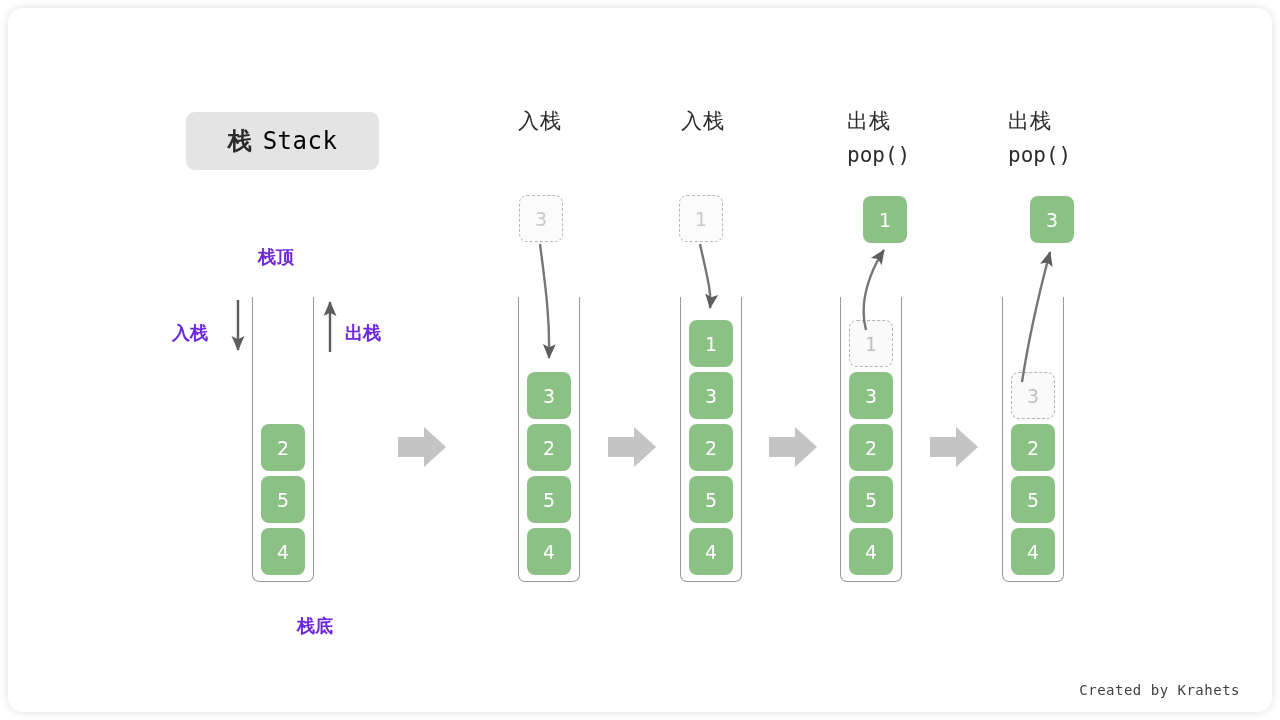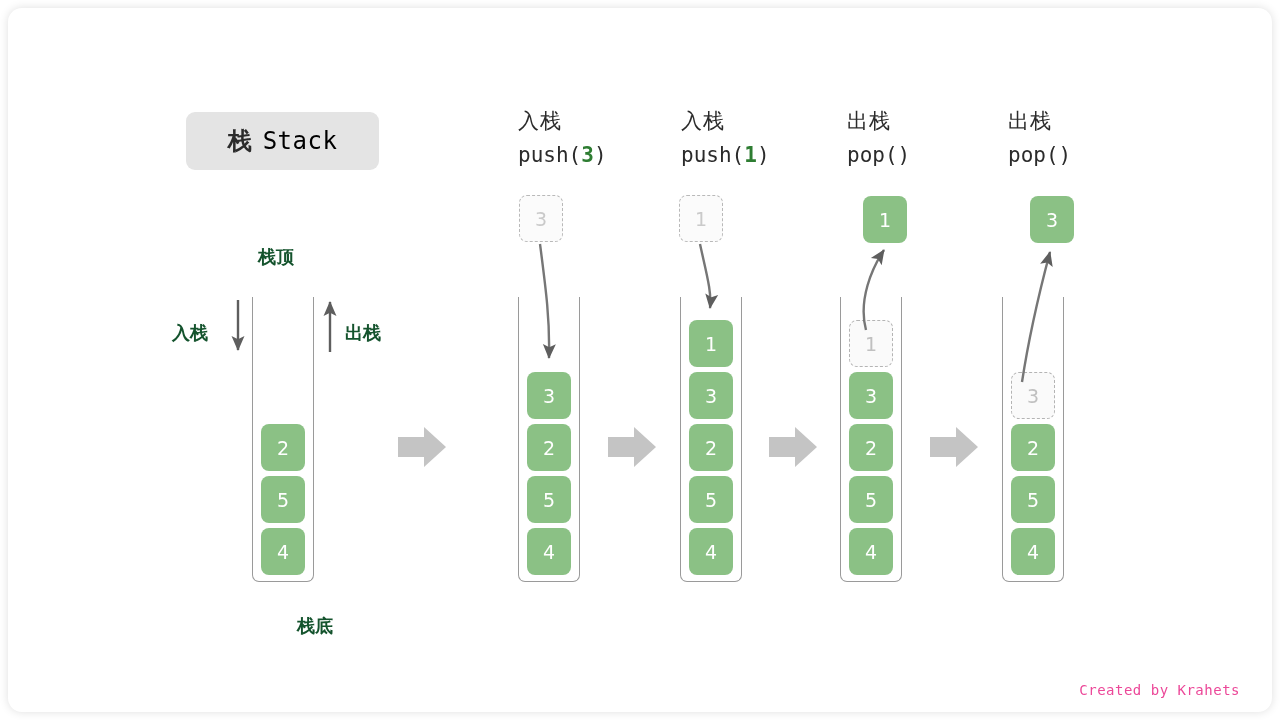--- a/index.html
+++ b/index.html
@@ -54,21 +54,21 @@
     margin-left: 10px;
     letter-spacing: 0.5px;
   }
 
   
   .lbl {
     position: absolute;
     font-family: Liberation Sans, sans-serif;
     font-size: 17px;
     font-weight: bold;
-    color: #14532d;
+    color: #6d28d9;
     white-space: nowrap;
   }
 
   
   .col-head {
     position: absolute;
     width: 160px;
     text-align: left;
   }
   .col-head .op-cn {
@@ -137,21 +137,21 @@
     pointer-events: none;
   }
 
   
   .footer {
     position: absolute;
     right: 40px;
     bottom: 22px;
     font-family: "DejaVu Sans Mono", "Liberation Mono", monospace;
     font-size: 14px;
-    color: #ec4899;
+    color: #404040;
     letter-spacing: 0.5px;
   }
 </style>
 </head>
 <body>
 
 <div id="canvas">
   <div class="card"></div>
 
   <div class="title-badge">
@@ -164,32 +164,30 @@
   <div class="lbl" style="left:172px; top:321px; font-size:18px;">入栈</div>
   <div class="lbl" style="left:345px; top:321px; font-size:18px;">出栈</div>
 
   <div class="stack-tube" style="left:252px; top:297px; height:285px;"></div>
   <div class="box" style="left:261px; top:424px;">2</div>
   <div class="box" style="left:261px; top:476px;">5</div>
   <div class="box" style="left:261px; top:528px;">4</div>
 
   <div class="col-head" style="left:518px; top:106px;">
     <div class="op-cn">入栈</div>
-    <div class="op-code"><span>push(</span><span class="argnum">3</span><span>)</span></div>
   </div>
   <div class="box ghost-outside" style="left:519px; top:195px;">3</div>
   <div class="stack-tube" style="left:518px; top:297px; height:285px;"></div>
   <div class="box" style="left:527px; top:372px;">3</div>
   <div class="box" style="left:527px; top:424px;">2</div>
   <div class="box" style="left:527px; top:476px;">5</div>
   <div class="box" style="left:527px; top:528px;">4</div>
 
   <div class="col-head" style="left:681px; top:106px;">
     <div class="op-cn">入栈</div>
-    <div class="op-code"><span>push(</span><span class="argnum">1</span><span>)</span></div>
   </div>
   <div class="box ghost-outside" style="left:679px; top:195px;">1</div>
   <div class="stack-tube" style="left:680px; top:297px; height:285px;"></div>
   <div class="box" style="left:689px; top:320px;">1</div>
   <div class="box" style="left:689px; top:372px;">3</div>
   <div class="box" style="left:689px; top:424px;">2</div>
   <div class="box" style="left:689px; top:476px;">5</div>
   <div class="box" style="left:689px; top:528px;">4</div>
 
   <div class="col-head" style="left:847px; top:106px;">

